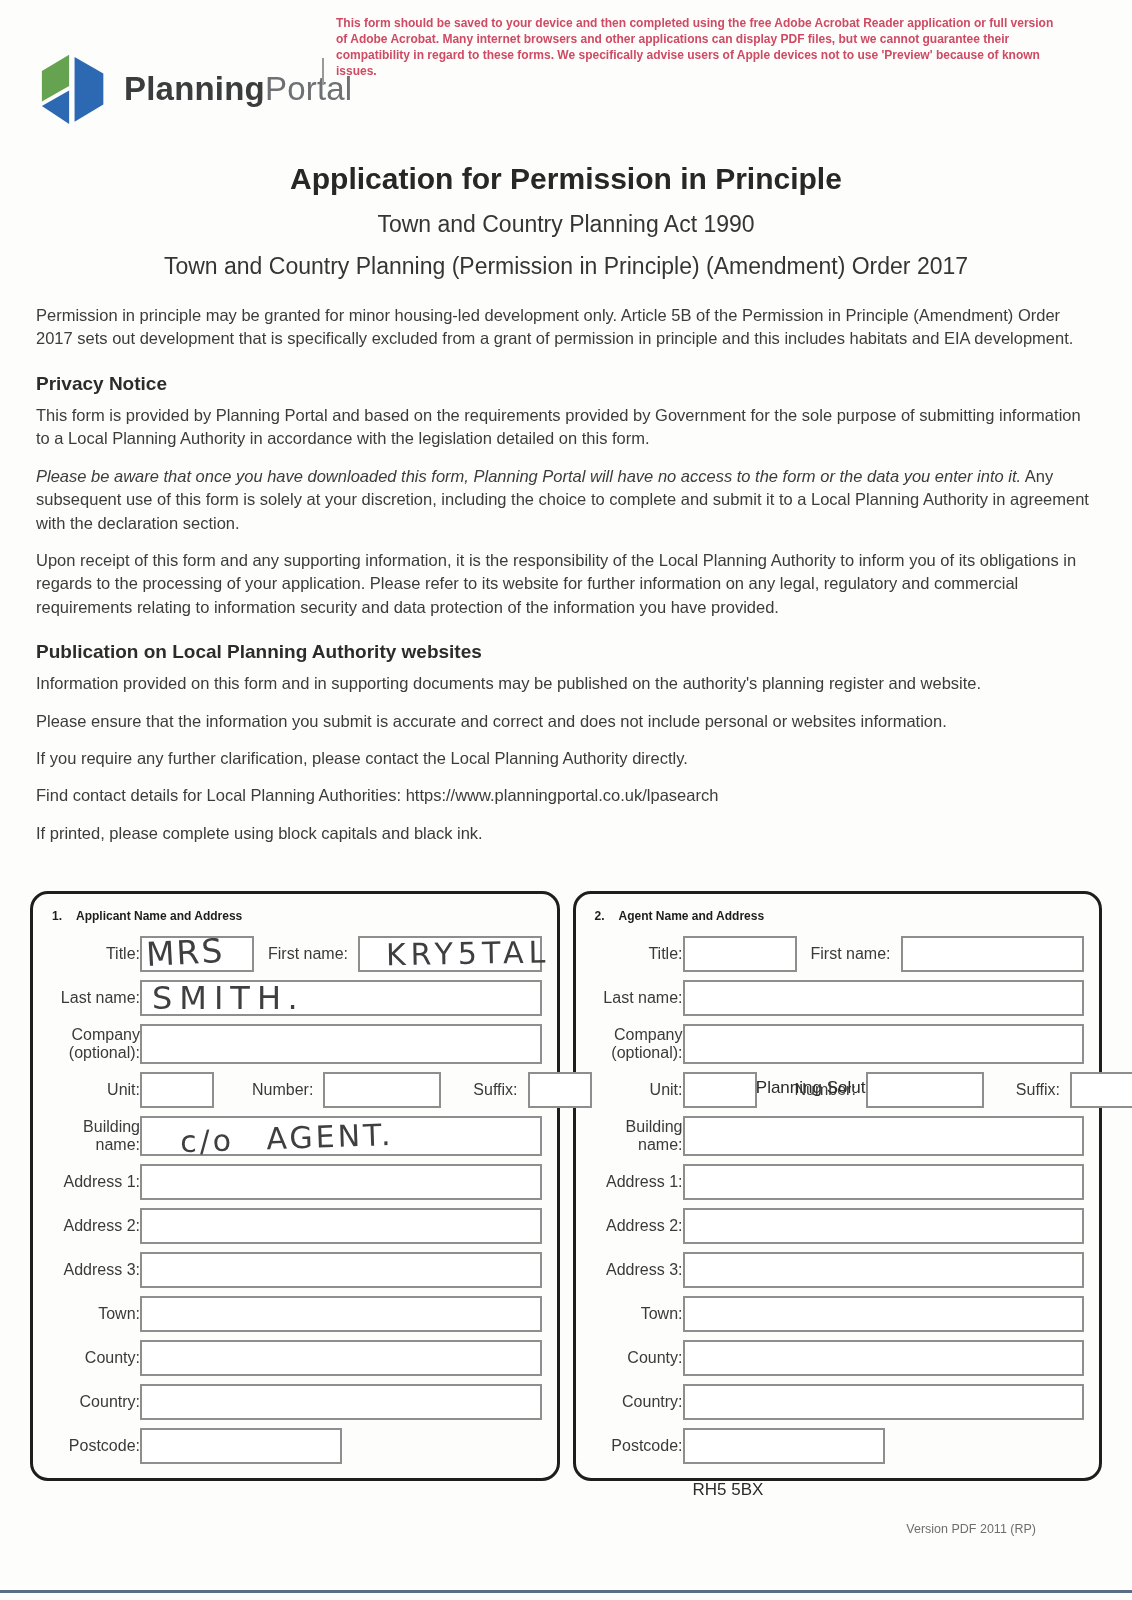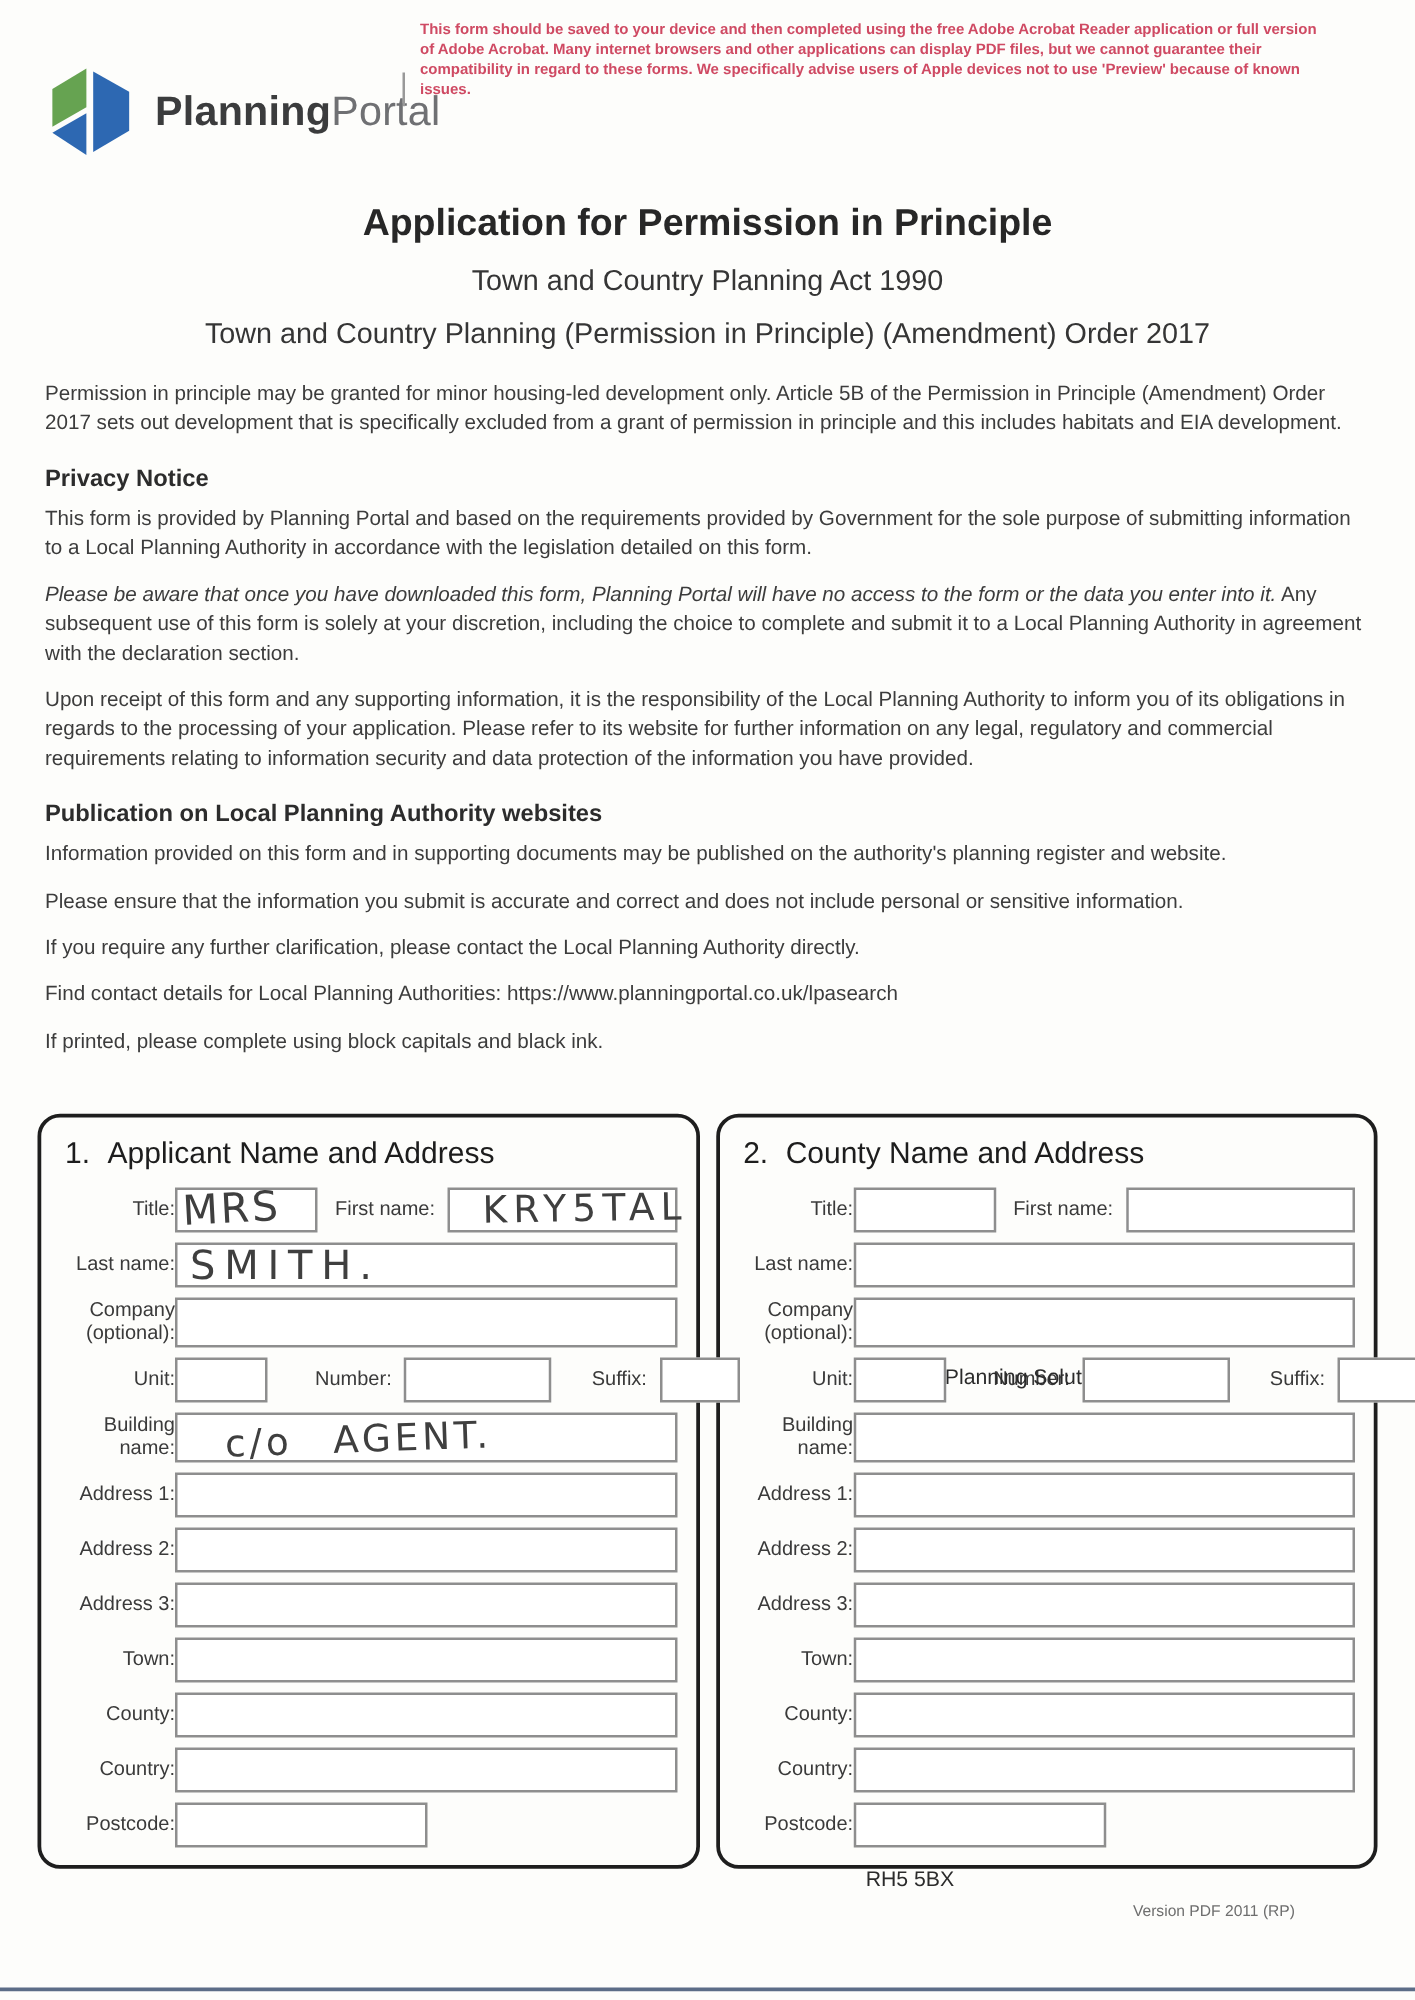--- a/index.html
+++ b/index.html
@@ -36,21 +36,21 @@
   .content h3 { font-size:19px; font-weight:700; color:#2c2c2c; margin:20px 0 6px; }
   .italic { font-style:italic; }
   .pub-line { margin:0; }
 
   
   .form-row { display:flex; gap:13px; margin:46px 30px 0; }
   .box {
     flex:1; border:3px solid #1e1e1e; border-radius:18px;
     padding:10px 15px 14px; background:transparent; min-width:0;
   }
-  .box-heading { font-size:24px; font-weight:400; color:#1d1d1d; margin:5px 0 13px 4px; }
+  .box-heading { font-size:12px; font-weight:700; color:#1d1d1d; margin:5px 0 13px 4px; }
   .box-heading .num { margin-right:14px; }
   .frow { display:flex; align-items:center; margin-bottom:8px; }
   .flabel { width:92px; flex:none; font-size:16px; color:#3a3a3a; line-height:1.12;text-align:right; }
   .ilabel { font-size:16px; color:#3a3a3a; flex:none; }
   .finput { border:2px solid #8e8e8e; height:36px; background:#fff; position:relative; }
   .finput.tall { height:40px; }
   .grow { flex:1; min-width:0; }
   .w-title { width:114px; flex:none; }
   .w-unit { width:74px; flex:none; }
   .w-number { width:118px; flex:none; }
@@ -96,21 +96,21 @@
 <div class="content">
   <p>Permission in principle may be granted for minor housing-led development only. Article 5B of the Permission in Principle (Amendment) Order 2017 sets out development that is specifically excluded from a grant of permission in principle and this includes habitats and EIA development.</p>
 
   <h3>Privacy Notice</h3>
   <p>This form is provided by Planning Portal and based on the requirements provided by Government for the sole purpose of submitting information to a Local Planning Authority in accordance with the legislation detailed on this form.</p>
   <p><span class="italic">Please be aware that once you have downloaded this form, Planning Portal will have no access to the form or the data you enter into it.</span><span> Any subsequent use of this form is solely at your discretion, including the choice to complete and submit it to a Local Planning Authority in agreement with the declaration section.</span></p>
   <p>Upon receipt of this form and any supporting information, it is the responsibility of the Local Planning Authority to inform you of its obligations in regards to the processing of your application. Please refer to its website for further information on any legal, regulatory and commercial requirements relating to information security and data protection of the information you have provided.</p>
 
   <h3>Publication on Local Planning Authority websites</h3>
   <p class="pub-line">Information provided on this form and in supporting documents may be published on the authority's planning register and website.</p>
-  <p class="pub-line">Please ensure that the information you submit is accurate and correct and does not include personal or sensitive information.</p>
+  <p class="pub-line">Please ensure that the information you submit is accurate and correct and does not include personal or websites information.</p>
   <p class="pub-line">If you require any further clarification, please contact the Local Planning Authority directly.</p>
   <p style="margin-top:14px">Find contact details for Local Planning Authorities: https://www.planningportal.co.uk/lpasearch</p>
   <p>If printed, please complete using block capitals and black ink.</p>
 </div>
 
 <div class="form-row">
 
   <div class="box">
     <div class="box-heading"><span class="num">1.</span><span>Applicant Name and Address</span></div>
 
@@ -205,21 +205,21 @@
 
     <div class="frow" style="margin-bottom:0">
       <div class="flabel">Postcode:</div>
       <div class="finput w-postcode">
           <span class="fval"></span>
         </div>
     </div>
   </div>
 
   <div class="box">
-    <div class="box-heading"><span class="num">2.</span><span>County Name and Address</span></div>
+    <div class="box-heading"><span class="num">2.</span><span>Agent Name and Address</span></div>
 
     <div class="frow">
       <div class="flabel">Title:</div>
       <div class="finput w-title">
           <span class="fval">Mr</span>
         </div>
       <div class="ilabel" style="margin:0 10px 0 14px">First name:</div>
       <div class="finput grow">
           <span class="fval">Phil</span>
         </div>

